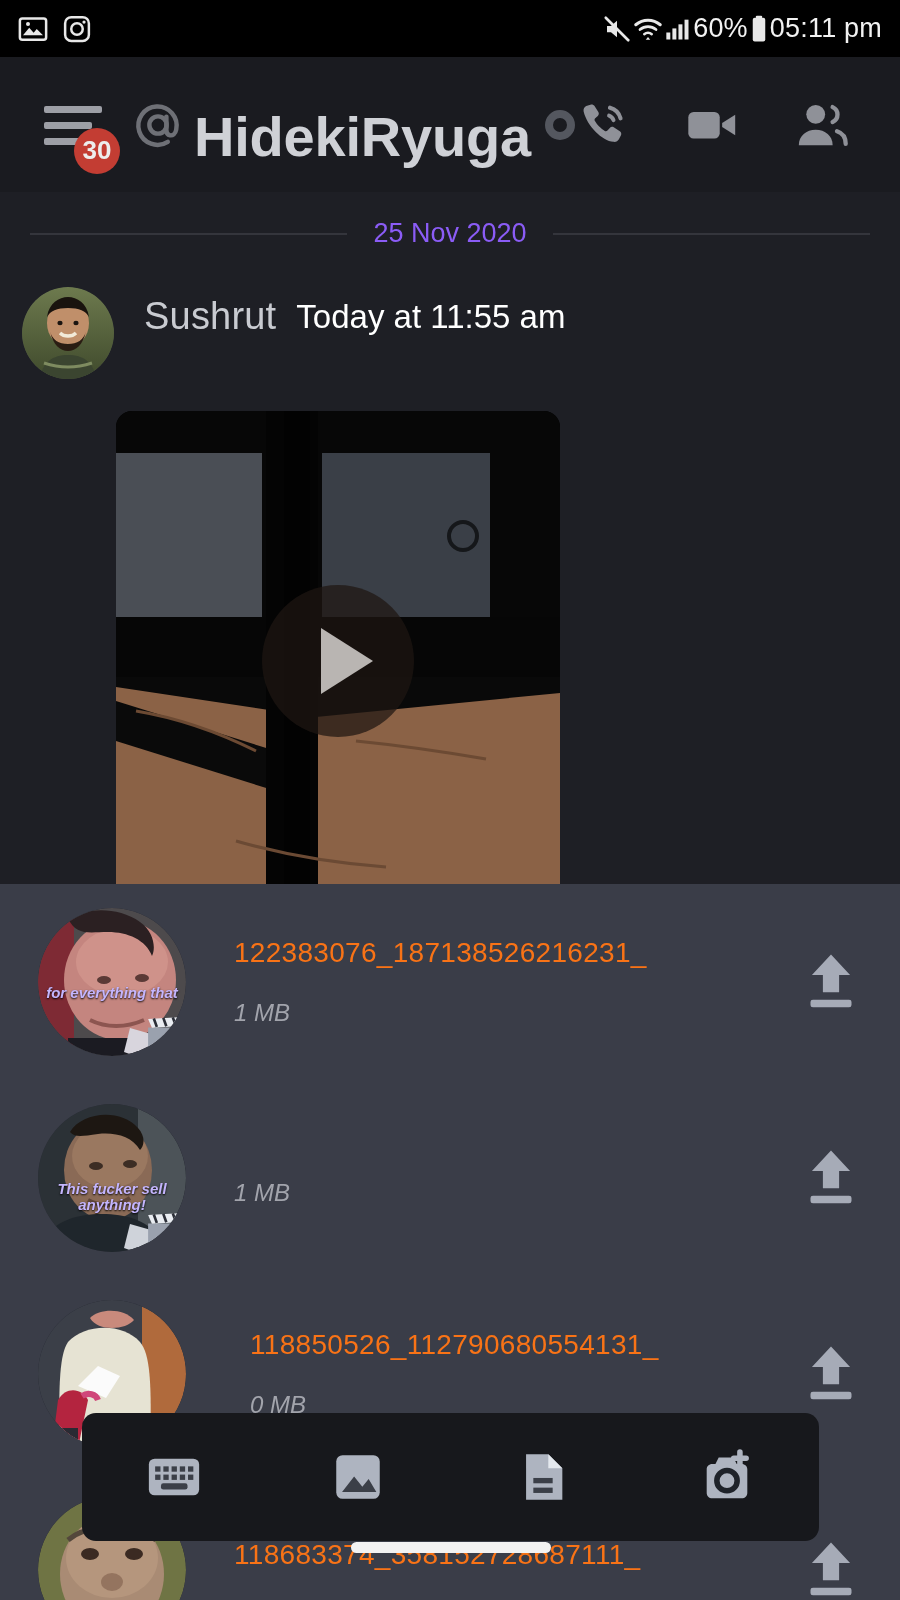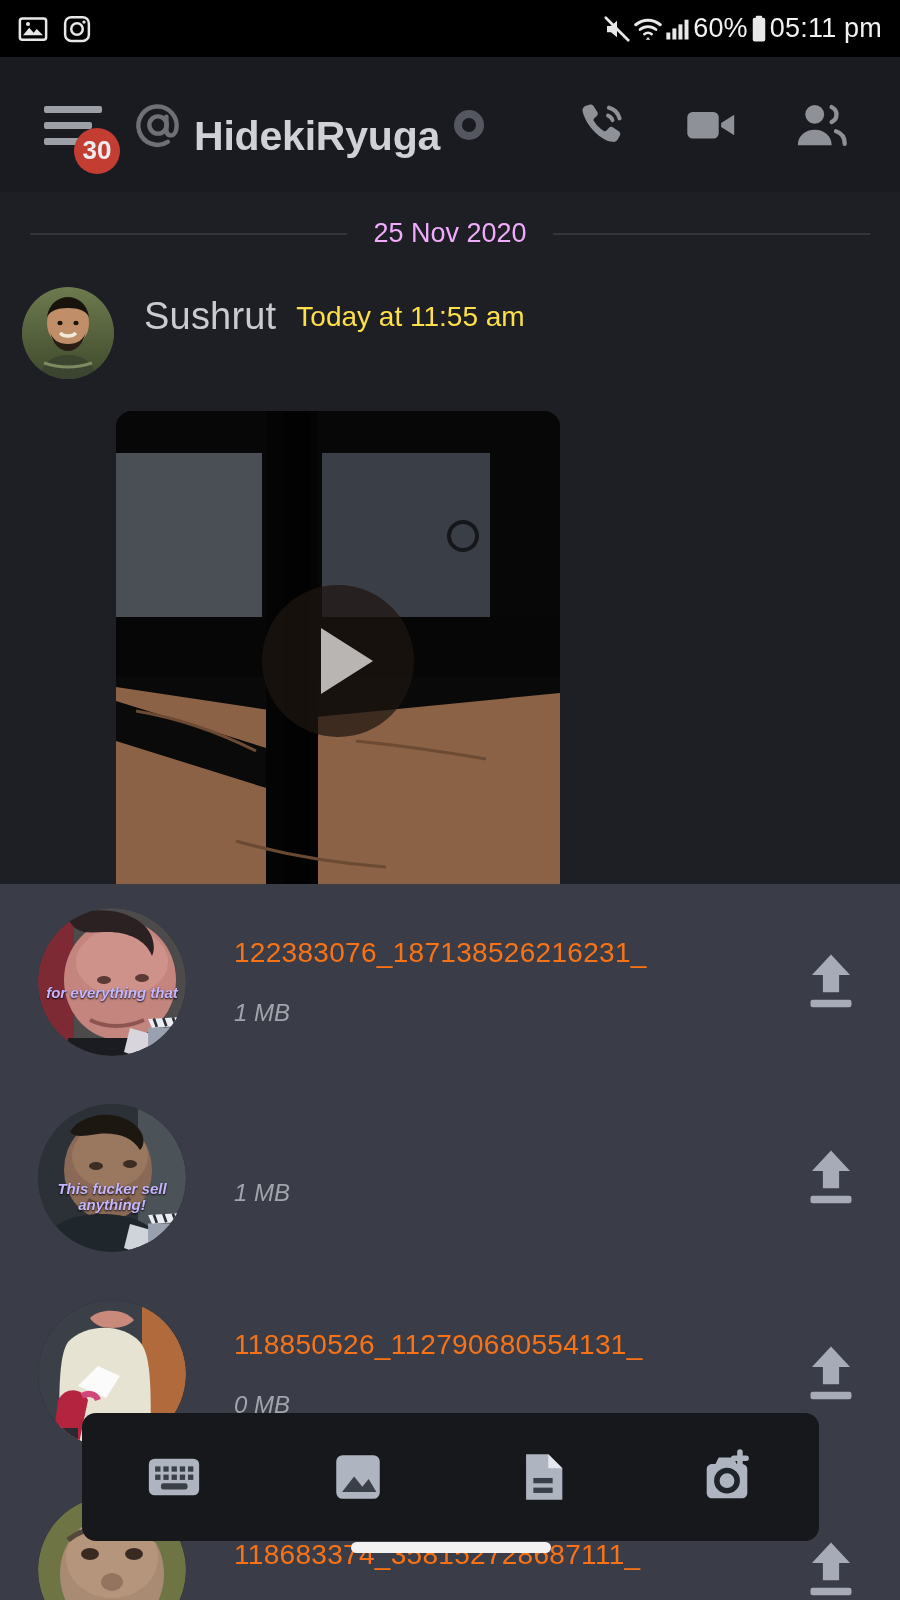--- a/index.html
+++ b/index.html
@@ -34,47 +34,47 @@
   .hamburger i:nth-child(3){ top:40px; width:38px; }
   .badge {
     position:absolute; left:30px; top:30px;
     min-width:46px; height:46px; border-radius:50%;
     background:#c33d33; color:#ededed;
     font-size:26px; font-weight:700;
     display:flex; align-items:center; justify-content:center;
   }
   .at-icon { margin-left:16px; margin-right:8px; flex:none; opacity:.72; }
   .chan-title {
-    font-size:41px; font-weight:700; color:#cfd1d6;
+    font-size:56px; font-weight:700; color:#cfd1d6;
     letter-spacing:-.2px; white-space:nowrap;margin-top:23px;
   }
   .status-dot {
     width:30px; height:30px; border-radius:50%;
     border:8px solid #54575f; margin-left:14px; flex:none;
   }
   .hdr-actions { margin-left:auto; display:flex; align-items:center; gap:52px; padding-right:6px; }
 
   
   .chat { position:absolute; top:192px; left:0; width:900px; height:700px; background:#1e1f25; }
 
   .date-divider { display:flex; align-items:center; padding:26px 30px 0; }
   .date-divider .line { flex:1; height:2px; background:#34353c; }
   .date-divider .label {
-    padding:0 26px; font-size:27px; color:#f0abfc; white-space:nowrap;
+    padding:0 26px; font-size:27px; color:#8b5cf6; white-space:nowrap;
   }
 
   .msg { display:flex; padding:38px 0 0 22px; }
   .msg-avatar {
     width:92px; height:92px; border-radius:50%; flex:none; overflow:hidden;
     background:#4b5340; position:relative;
   }
   .msg-body { padding-left:30px; padding-top:8px; flex:1; }
   .msg-head { display:flex; align-items:center; gap:20px; }
   .msg-author { font-size:38px; color:#c9cbd1; font-weight:400; letter-spacing:.2px; }
-  .msg-time { font-size:28px; color:#fde047; }
+  .msg-time { font-size:33px; color:#ffffff; }
 
   .video-wrap {
     position:relative; margin-top:32px; margin-left:116px;
     width:444px; height:500px; border-radius:16px; overflow:hidden;
     background:#050505;
   }
   .video-art { position:absolute; inset:0; }
   .play-btn {
     position:absolute; left:50%; top:50%; transform:translate(-50%,-50%);
     width:152px; height:152px; border-radius:50%;
@@ -352,21 +352,21 @@
         <div class="file-size">1 MB</div>
       </div>
       <div class="file-upload">
         <svg width="58" height="62" viewBox="0 0 24 26">
           <path d="M12 1.5l8 8.6h-4.6v7.2H8.6v-7.2H4z" fill="#a6abb7"></path>
           <rect x="3.4" y="20.4" width="17.2" height="3.2" rx="1" fill="#a6abb7"></rect>
         </svg>
       </div>
     </div>
 
-    <div class="file-row" style="height:196px;">
+    <div class="file-row" style="height:196px;gap:16px;">
       <div class="file-thumb">
         <svg width="148" height="148" viewBox="0 0 148 148">
           <defs>
               <clipPath id="c3">
                 <circle cx="74" cy="74" r="74"></circle>
               </clipPath>
             </defs>
           <g clip-path="url(#c3)">
             <rect width="148" height="148" fill="#3b3f48"></rect>
             <rect x="104" y="0" width="44" height="148" fill="#b06a3c"></rect>

